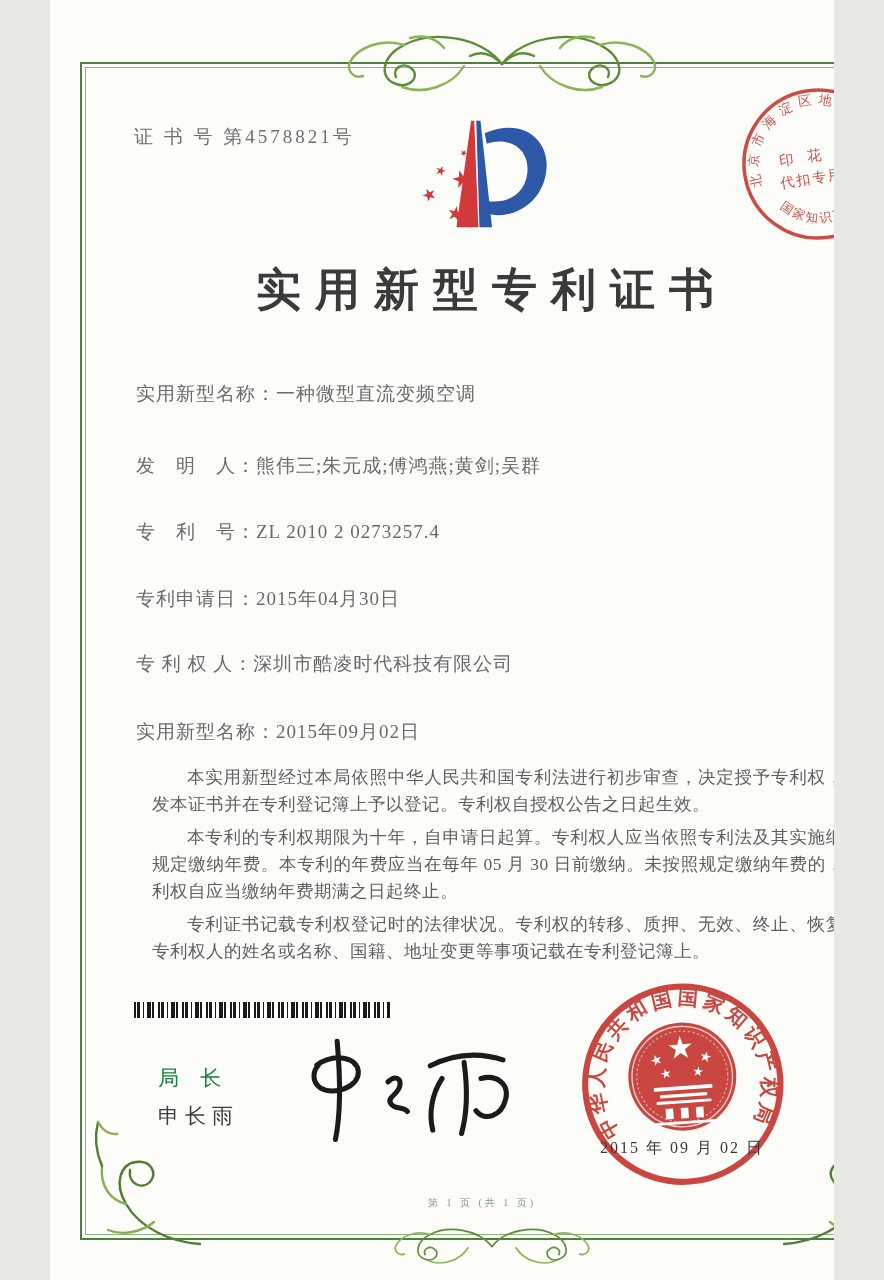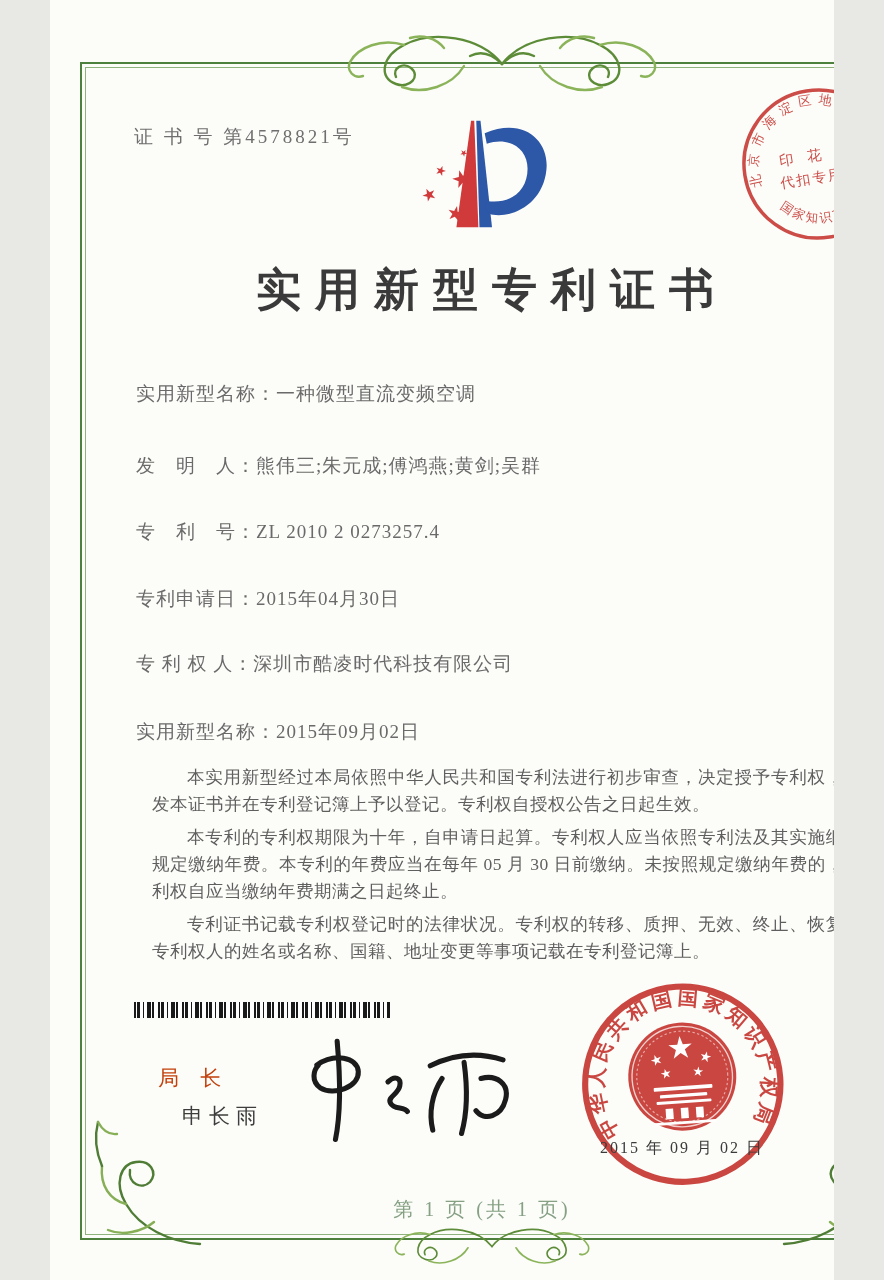--- a/index.html
+++ b/index.html
@@ -38,31 +38,31 @@
     text-align:justify;
   }
   .paras p{margin:0 0 6px 16px;text-indent:2em;}
   .barcode{
     position:absolute;left:84px;top:1002px;width:256px;height:16px;
     background:repeating-linear-gradient(90deg,
       #1a1a1a 0 2px,#fff 2px 3px,#1a1a1a 3px 6px,#fff 6px 9px,
       #1a1a1a 9px 10px,#fff 10px 13px,#1a1a1a 13px 17px,#fff 17px 18px,
       #1a1a1a 18px 20px,#fff 20px 24px);
   }
-  .signer-title{position:absolute;left:108px;top:1064px;font-size:21px;letter-spacing:8px;color:#c2410c;}
-  .signer-name{position:absolute;left:108px;top:1102px;font-size:21px;letter-spacing:6px;color:#3d3d3d;margin-left:24px;}
+  .signer-title{position:absolute;left:108px;top:1064px;font-size:21px;letter-spacing:8px;color:#15803d;}
+  .signer-name{position:absolute;left:108px;top:1102px;font-size:21px;letter-spacing:6px;color:#3d3d3d;}
   .signature{position:absolute;left:255px;top:1032px;width:220px;height:115px;}
   .issue-seal{position:absolute;left:524px;top:978px;width:218px;height:218px;opacity:.9;transform:rotate(-4deg);}
   .seal-date{
     position:absolute;left:550px;top:1138px;width:220px;
     font-size:16px;letter-spacing:2px;color:#3b3b3b;z-index:5;
   }
   .footer{
     position:absolute;left:30px;top:1196px;width:804px;text-align:center;
-    font-size:20px;letter-spacing:3px;color:#85a083;
+    font-size:10px;letter-spacing:3px;color:#85a083;
   }
 </style>
 </head>
 <body>
 
 <div class="sheet">
 
   <div class="frame">
     <div class="frame-inner"></div>
   </div>

